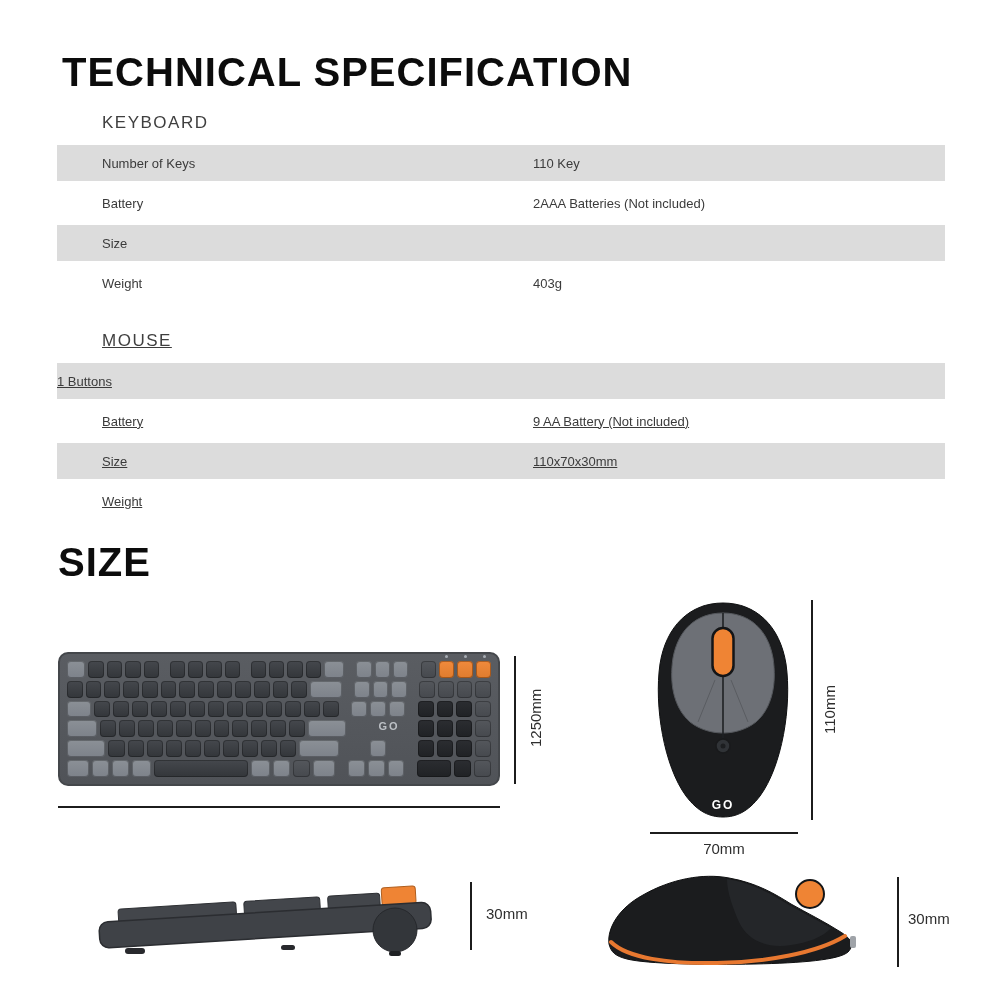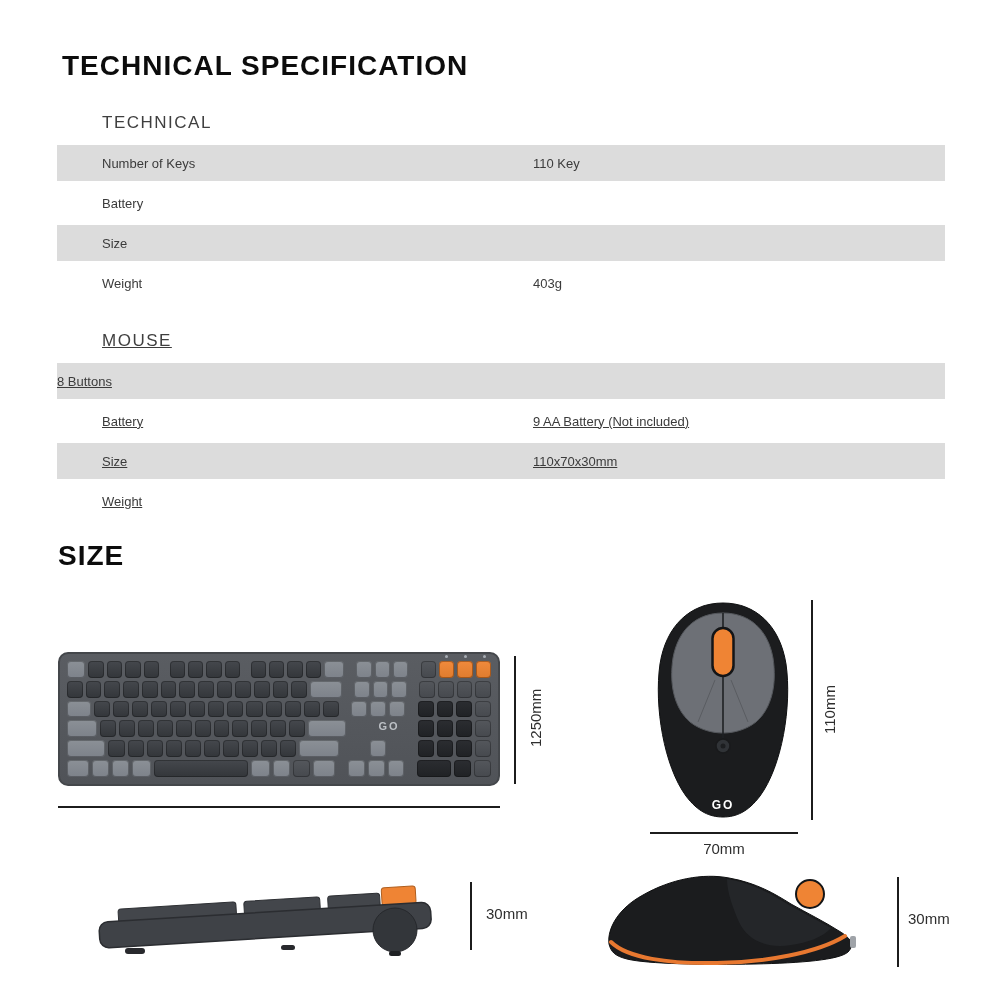--- a/index.html
+++ b/index.html
@@ -2,21 +2,21 @@
 <html><head>
 <meta charset="utf-8">
 <style>
   html,body { margin:0; padding:0; background:#fff; }
   .canvas {
     position:relative; width:1000px; height:1000px; background:#ffffff;
     font-family:"Liberation Sans", sans-serif; overflow:hidden; color:#3b3b3b;
   }
   
   .h1 {
-    position:absolute; left:62px; top:50px; font-size:28px; font-weight:800;
+    position:absolute; left:62px; top:50px; font-size:40px; font-weight:800;
     color:#0c0c0c; letter-spacing:1px; white-space:nowrap;
   }
   .h1.size { left:58px; top:540px; }
 
   
   .spec-wrap { position:absolute; left:57px; top:113px; width:888px; }
   .sec-name { margin-left:45px; font-size:17px; letter-spacing:1.5px; color:#3f3f3f; height:20px; line-height:20px; margin-bottom:12px; }
   .section + .section { margin-top:30px;text-decoration:underline; }
   .srow { display:flex; align-items:center; height:36px; margin-bottom:4px; font-size:13px; color:#3b3b3b; }
   .srow.gray { background:#dcdcdc; }
@@ -58,40 +58,41 @@
 </style>
 </head>
 <body>
 
 <div class="canvas">
 
   <div class="h1">TECHNICAL SPECIFICATION</div>
 
   <div class="spec-wrap">
       <div class="section">
-        <div class="sec-name">TECHNICAL</div>
+        <div class="sec-name">KEYBOARD</div>
         <div class="srow gray">
           <div class="slabel">Number of Keys</div>
           <div class="svalue">110 Key</div>
         </div>
         <div class="srow">
           <div class="slabel">Battery</div>
+          <div class="svalue">2AAA Batteries (Not included)</div>
         </div>
         <div class="srow gray">
           <div class="slabel">Size</div>
         </div>
         <div class="srow">
           <div class="slabel">Weight</div>
           <div class="svalue">403g</div>
         </div>
       </div>
       <div class="section">
         <div class="sec-name">MOUSE</div>
         <div class="srow gray">
-          <div class="svalue">8 Buttons</div>
+          <div class="svalue">1 Buttons</div>
         </div>
         <div class="srow">
           <div class="slabel">Battery</div>
           <div class="svalue">9 AA Battery (Not included)</div>
         </div>
         <div class="srow gray">
           <div class="slabel">Size</div>
           <div class="svalue">110x70x30mm</div>
         </div>
         <div class="srow">

